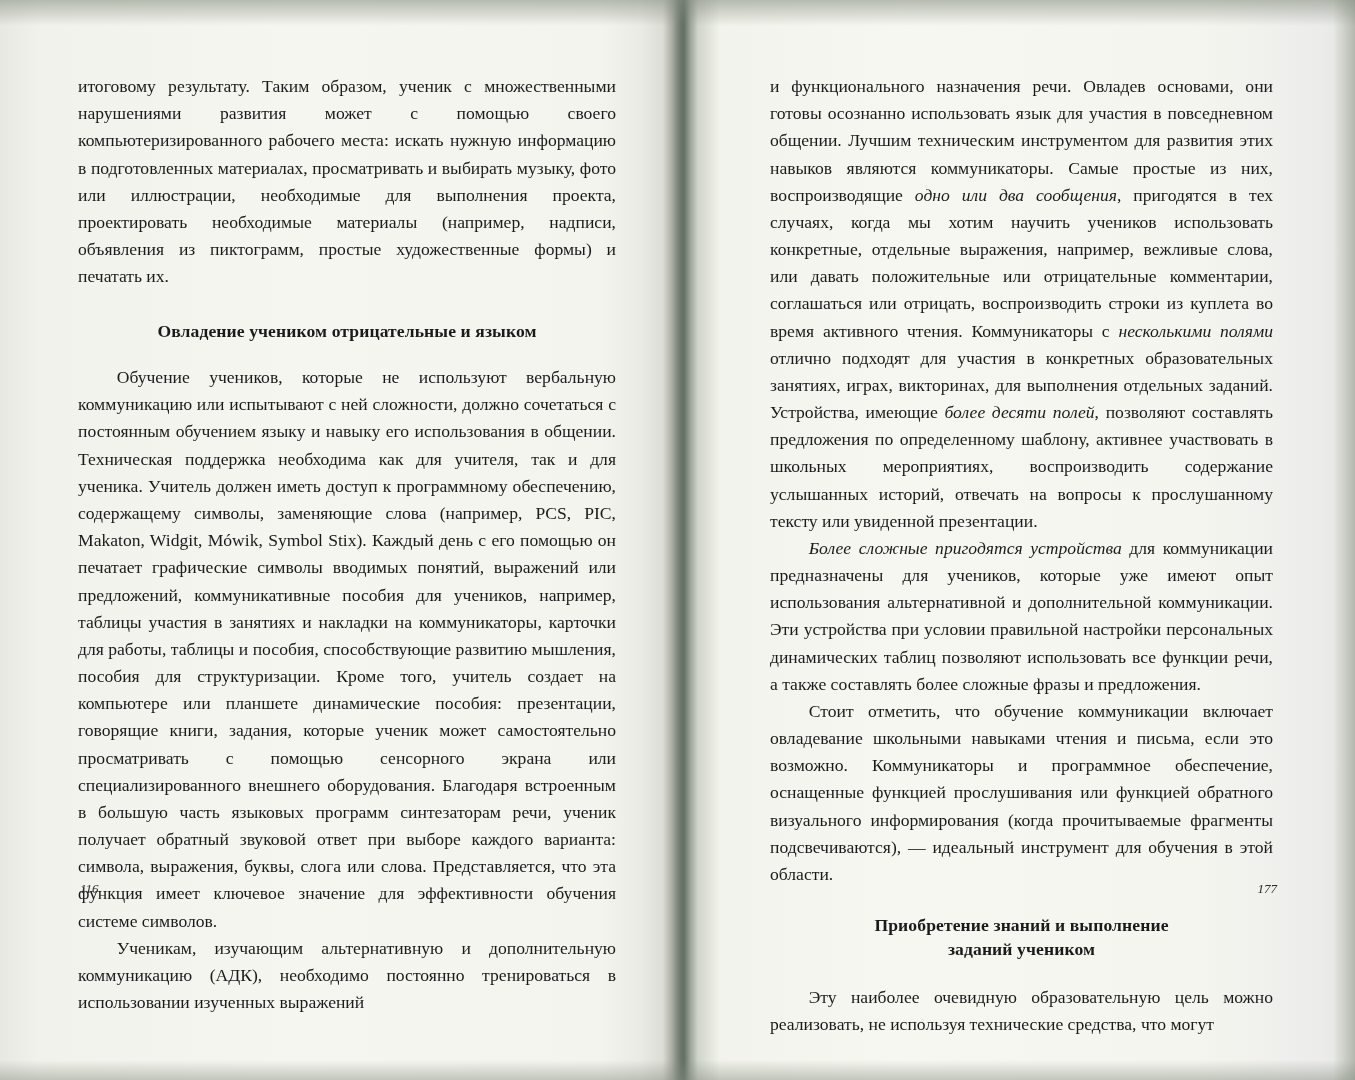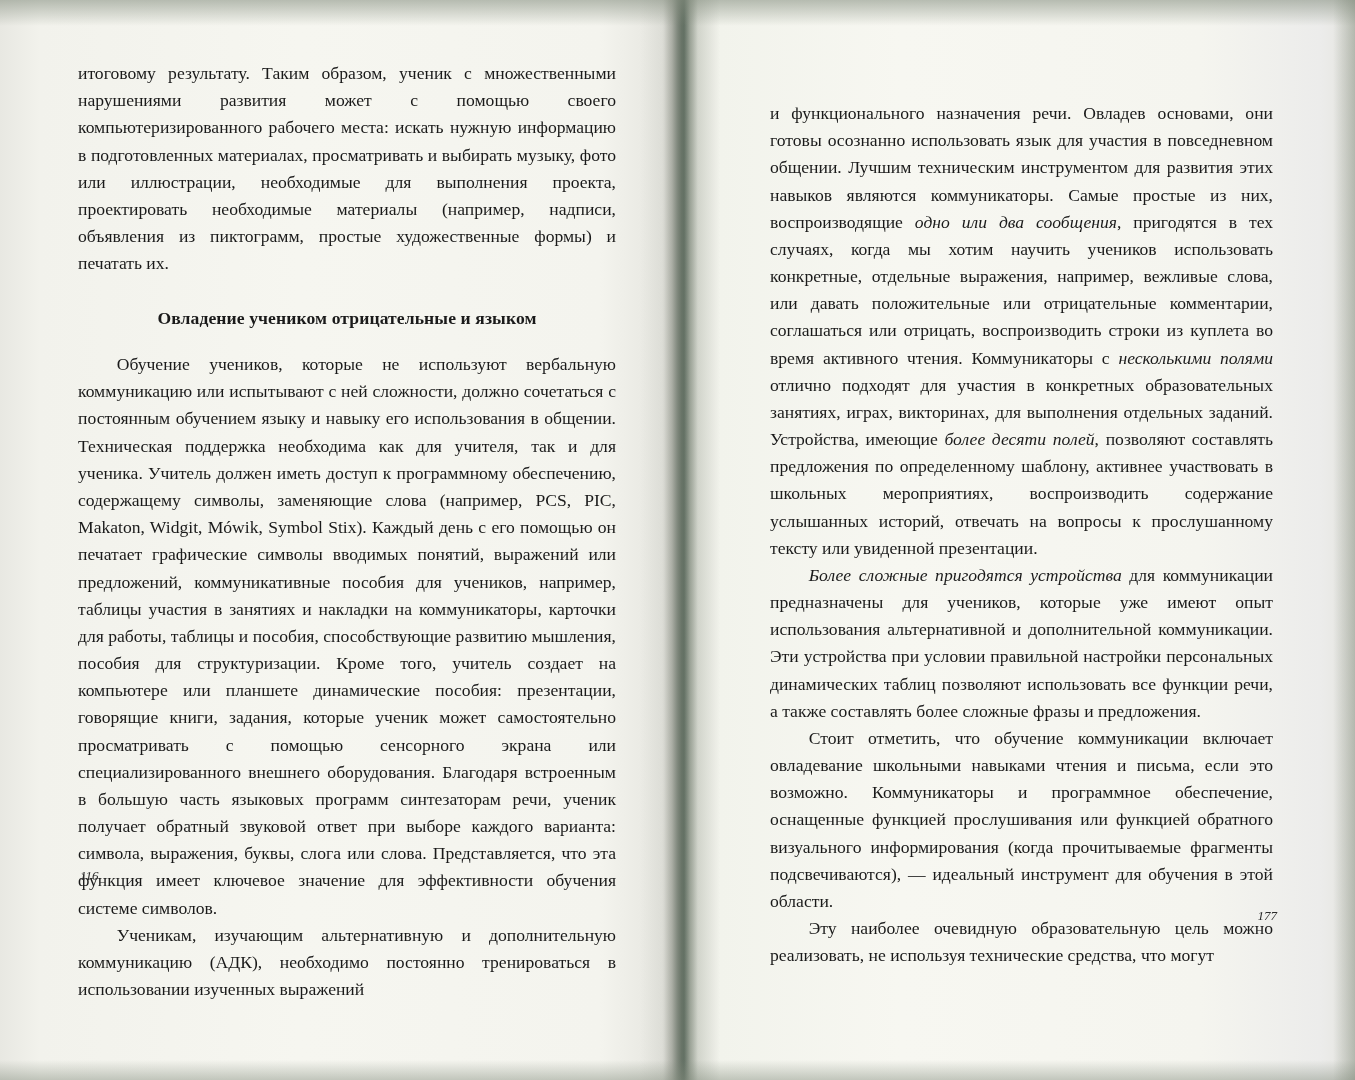--- a/index.html
+++ b/index.html
@@ -30,34 +30,33 @@
         #b9bfb4 690px,
         #e2e4dc 698px,
         #f2f3ec 720px,
         #f7f7f1 900px,
         #f5f5ef 1200px,
         #ececeb 1320px,
         #e4e4de 1355px);
   }
   .page {
     position: absolute;
-    top: 0;
+    top: 13px;
     height: 928px;
     box-sizing: border-box;
   }
   .page-left {
     left: 0;
     width: 678px;
     padding: 60px 62px 0 78px;
   }
   .page-right {
     left: 678px;
     width: 677px;
     padding: 60px 82px 0 92px;
-    margin-top: 40px;
   }
   .col {
     font-size: 17.6px;
     line-height: 1.545;
     color: #1a1a1a;
     text-align: justify;
     text-justify: inter-word;
     hyphens: manual;
   }
   .col p {
@@ -136,20 +135,21 @@
       <p>Ученикам, изучающим альтернативную и дополнительную коммуникацию (АДК), необходимо постоянно тренироваться в использовании изученных выражений</p>
     </div>
     <div class="folio folio-left">116</div>
   </div>
 
   <div class="page page-right">
     <div class="col">
       <p class="no-indent"><span>и функционального назначения речи. Овладев основами, они готовы осознанно использовать язык для участия в повседневном общении. Лучшим техническим инструментом для развития этих навыков являются коммуникаторы. Самые простые из них, воспроизводящие </span><span class="it">одно или два сообщения</span><span>, пригодятся в тех случаях, когда мы хотим научить учеников использовать конкретные, отдельные выражения, например, вежливые слова, или давать положительные или отрицательные комментарии, соглашаться или отрицать, воспроизводить строки из куплета во время активного чтения. Коммуникаторы с </span><span class="it">несколькими полями</span><span> отлично подходят для участия в конкретных образовательных занятиях, играх, викторинах, для выполнения отдельных заданий. Устройства, имеющие </span><span class="it">более десяти полей</span><span>, позволяют составлять предложения по определенному шаблону, активнее участвовать в школьных мероприятиях, воспроизводить содержание услышанных историй, отвечать на вопросы к прослушанному тексту или увиденной презентации.</span></p>
       <p><span class="it">Более сложные пригодятся устройства</span><span> для коммуникации предназначены для учеников, которые уже имеют опыт использования альтернативной и дополнительной коммуникации. Эти устройства при условии правильной настройки персональных динамических таблиц позволяют использовать все функции речи, а также составлять более сложные фразы и предложения.</span></p>
       <p>Стоит отметить, что обучение коммуникации включает овладевание школьными навыками чтения и письма, если это возможно. Коммуникаторы и программное обеспечение, оснащенные функцией прослушивания или функцией обратного визуального информирования (когда прочитываемые фрагменты подсвечиваются), — идеальный инструмент для обучения в этой области.</p>
+      <h2 class="heading"><span>Приобретение знаний и выполнение</span><br><span>заданий учеником</span></h2>
       <p>Эту наиболее очевидную образовательную цель можно реализовать, не используя технические средства, что могут</p>
     </div>
     <div class="folio folio-right">177</div>
   </div>
 
   <div class="gutter-shadow"></div>
   <div class="edge-top"></div>
   <div class="edge-bottom"></div>
   <div class="edge-right"></div>
 </div>

